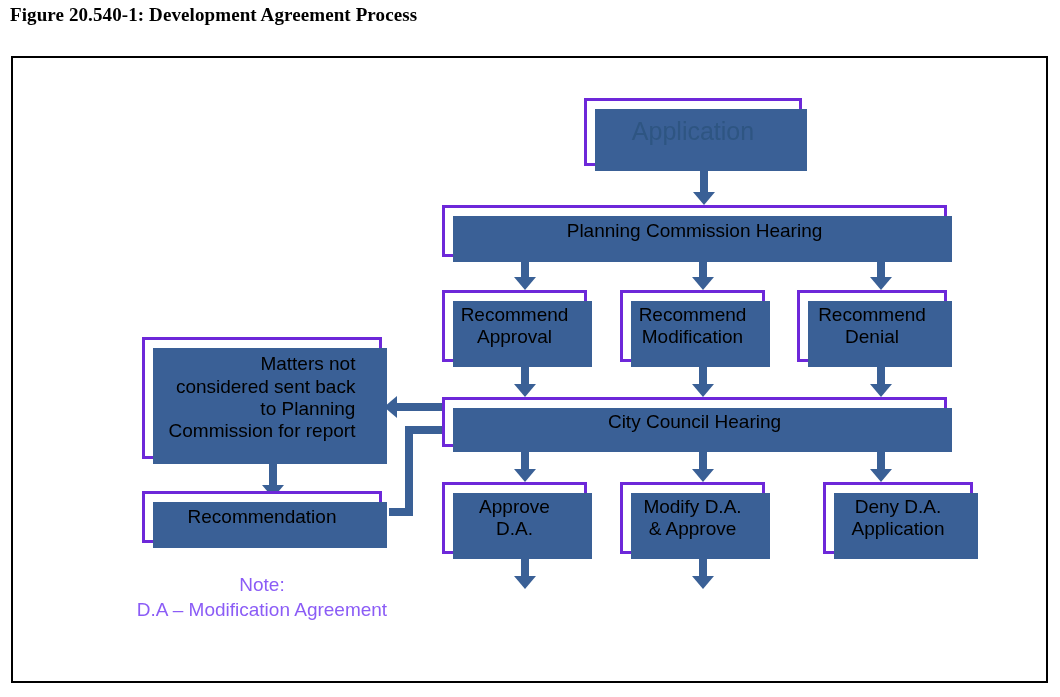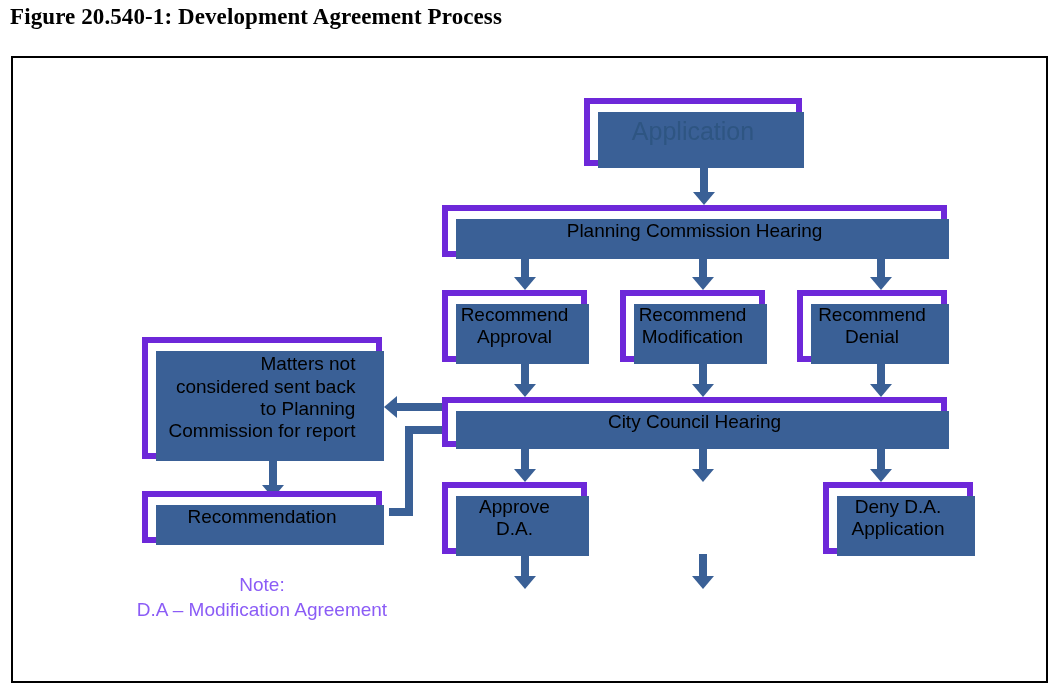--- a/index.html
+++ b/index.html
@@ -15,21 +15,21 @@
     overflow: hidden;
   }
 
   
   #figure-title {
     position: absolute;
     left: 10px;
     top: 4px;
     font-family: "Liberation Serif", serif;
     font-weight: bold;
-    font-size: 23px;
+    font-size: 19px;
     color: #000000;
     letter-spacing: 0.1px;
     white-space: nowrap;
   }
 
   
   #diagram-frame {
     position: absolute;
     left: 11px;
     top: 56px;
@@ -47,21 +47,21 @@
     top: 0;
     width: 100%;
     height: 100%;
   }
 
   
   .node {
     position: absolute;
     box-sizing: border-box;
     background: #ffffff;
-    border: 6px solid #6d28d9;
+    border: 3px solid #6d28d9;
     color: #000000;
     font-size: 19px;
     line-height: 1.18;
     text-align: center;
     display: flex;
     align-items: center;
     justify-content: center;
     z-index: 3;
   }
   
@@ -219,20 +219,24 @@
 
     <div class="node" style="left:429px; top:339px; width:505px; height:50px;">
       <span>City Council Hearing</span>
     </div>
 
     <div class="node" style="left:429px; top:424px; width:145px; height:72px;">
       <span style="white-space: pre-line;">Approve
 D.A.</span>
     </div>
 
+    <div class="node" style="left:607px; top:424px; width:145px; height:72px;">
+      <span style="white-space: pre-line;">Modify D.A.
+&amp; Approve</span>
+    </div>
 
     <div class="node" style="left:784px; top:424px; width:150px; height:72px;margin-left:26px;">
       <span style="white-space: pre-line;">Deny D.A.
 Application</span>
     </div>
 
 
     <div id="note-block" style="left:49px; top:515px; width:400px;">
       <div>Note:</div>
       <div>D.A – Modification Agreement</div>

